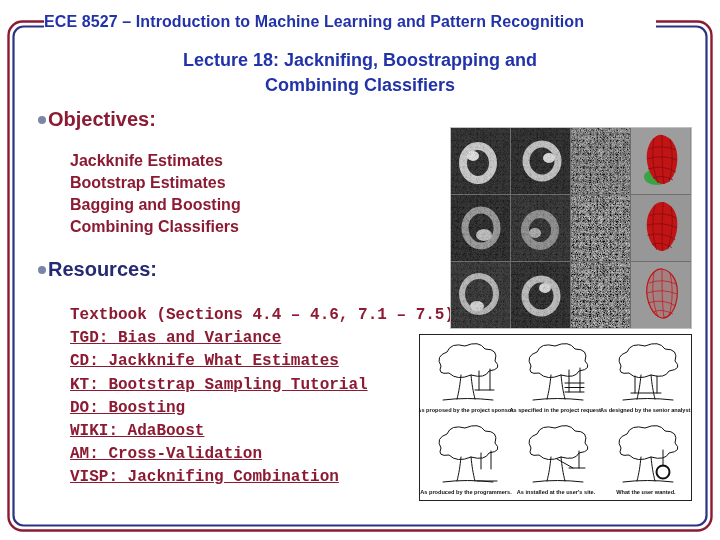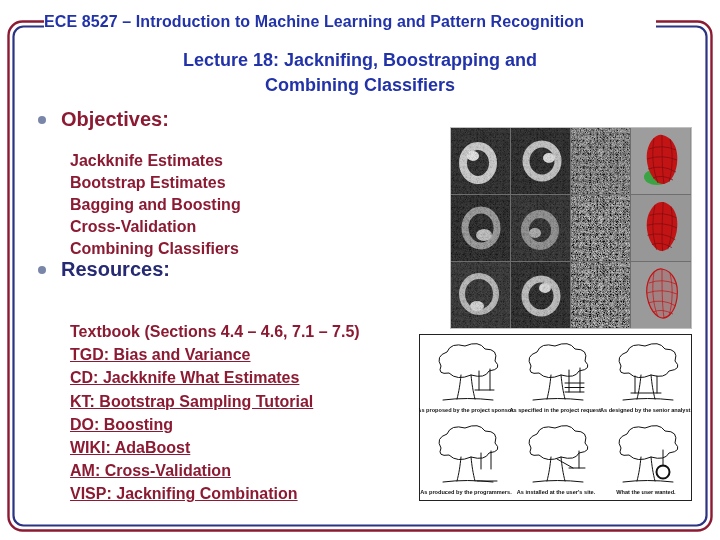--- a/index.html
+++ b/index.html
@@ -5,31 +5,31 @@
   html,body{margin:0;padding:0;width:720px;height:540px;background:#fff;overflow:hidden;
     font-family:"Liberation Sans", sans-serif;position:relative;}
   .abs{position:absolute;}
   .frame-svg{position:absolute;left:0;top:0;}
   .st-maroon{stroke:var(--maroon);}
   .st-navy{stroke:var(--navy);}
   .header{left:44px;top:13px;width:612px;font-size:16px;font-weight:bold;
     color:var(--blue);white-space:nowrap;letter-spacing:0.1px;}
   .title{left:0;top:48px;width:720px;text-align:center;font-size:18px;line-height:25px;
     font-weight:bold;color:var(--blue);}
-  .heading-row{display:flex;align-items:center;gap:15px;}
+  .heading-row{display:flex;align-items:center;gap:2px;}
   .dot{width:8px;height:8px;border-radius:50%;background:var(--bullet-gray);flex:0 0 auto;}
   .h-obj{left:38px;top:108px;}
   .h-res{left:38px;top:258px;}
   .heading-text{font-size:20px;font-weight:bold;}
   .h-obj .heading-text{color:var(--maroon);}
   .h-res .heading-text{color:var(--res-navy);text-align:center;}
   ul{margin:8px;padding:0;list-style:none;}
   .obj-list{left:62px;top:142px;}
   .obj-list li{font-size:16px;font-weight:bold;color:var(--maroon);line-height:22px;white-space:nowrap;}
-  .res-list{left:62px;top:312px;}
+  .res-list{left:62px;top:296px;font-family:Liberation Mono, monospace;}
   .res-list li{font-size:16px;font-weight:bold;color:var(--maroon);line-height:23.2px;white-space:nowrap;}
   .res-list li.link{text-decoration:underline;cursor:pointer;}
   .mri-wrap{left:450px;top:127px;width:242px;height:202px;}
   .cartoon-wrap{left:419px;top:334px;width:273px;height:167px;}
   .cap{font:bold 5.6px "Liberation Sans", sans-serif;fill:#111;}
   .sk{fill:none;stroke:#111;stroke-width:1;stroke-linecap:round;}
 </style>
 </head>
 <body>
 
@@ -48,21 +48,20 @@
 
 <div class="abs heading-row h-obj">
   <span class="dot"></span>
   <span class="heading-text">Objectives:</span>
 </div>
 
 <ul class="abs obj-list">
   <li>Jackknife Estimates</li>
   <li>Bootstrap Estimates</li>
   <li>Bagging and Boosting</li>
-  <li>Cross-Validation</li>
   <li>Combining Classifiers</li>
 </ul>
 
 <div class="abs heading-row h-res">
   <span class="dot"></span>
   <span class="heading-text">Resources:</span>
 </div>
 
 <ul class="abs res-list">
   <li>Textbook (Sections 4.4 – 4.6, 7.1 – 7.5)</li>

